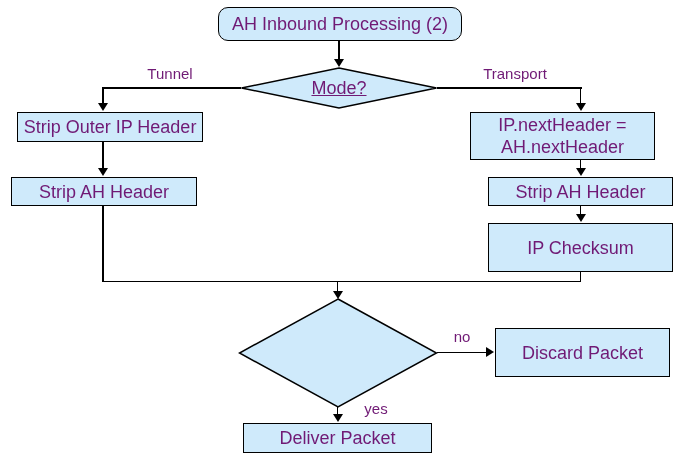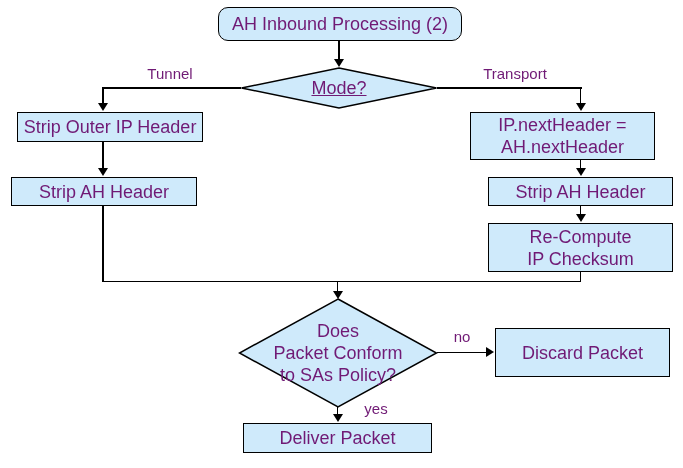--- a/index.html
+++ b/index.html
@@ -104,38 +104,32 @@
   <div class="arrow-down" style="left:575.7px;top:168px;"></div>
 
   <div class="node" style="left:488px;top:177px;width:185px;height:29px;">
     <span>Strip AH Header</span>
   </div>
 
   <div class="line vline" style="left:579.9px;top:206px;height:10px;"></div>
   <div class="arrow-down" style="left:575.7px;top:214px;"></div>
 
   <div class="node" style="left:488px;top:223px;width:185px;height:49px;">
-    <span>Re-Compute</span>
     <span>IP Checksum</span>
   </div>
 
   <div class="line vline" style="left:102.4px;top:206px;height:76px;"></div>
   <div class="line vline" style="left:579.9px;top:272px;height:10px;"></div>
   <div class="line hline" style="left:102.4px;top:280.5px;width:479px;"></div>
   <div class="line vline" style="left:336.7px;top:281px;height:12px;"></div>
   <div class="arrow-down" style="left:332.5px;top:291px;"></div>
 
   <svg class="diamond-shape" style="left:238px;top:298px;" width="200" height="110" viewBox="0 0 200 110">
     <polygon points="100,1 198.5,55 100,109 1.5,55" fill="#cfeafb" stroke="#000" stroke-width="1.5"></polygon>
   </svg>
-  <div class="diamond-label" style="left:238px;top:298px;width:200px;height:110px;">
-    <span>Does</span>
-    <span>Packet Conform</span>
-    <span>to SAs Policy?</span>
-  </div>
 
   <div class="edge-label" style="left:445px;top:327px;width:34px;">no</div>
   <div class="line hline" style="left:437px;top:351.5px;width:51px;"></div>
   <div class="arrow-right" style="left:486px;top:347.3px;"></div>
 
   <div class="node" style="left:495px;top:328px;width:175px;height:49px;">
     <span>Discard Packet</span>
   </div>
 
   <div class="edge-label" style="left:356px;top:399px;width:40px;">yes</div>

